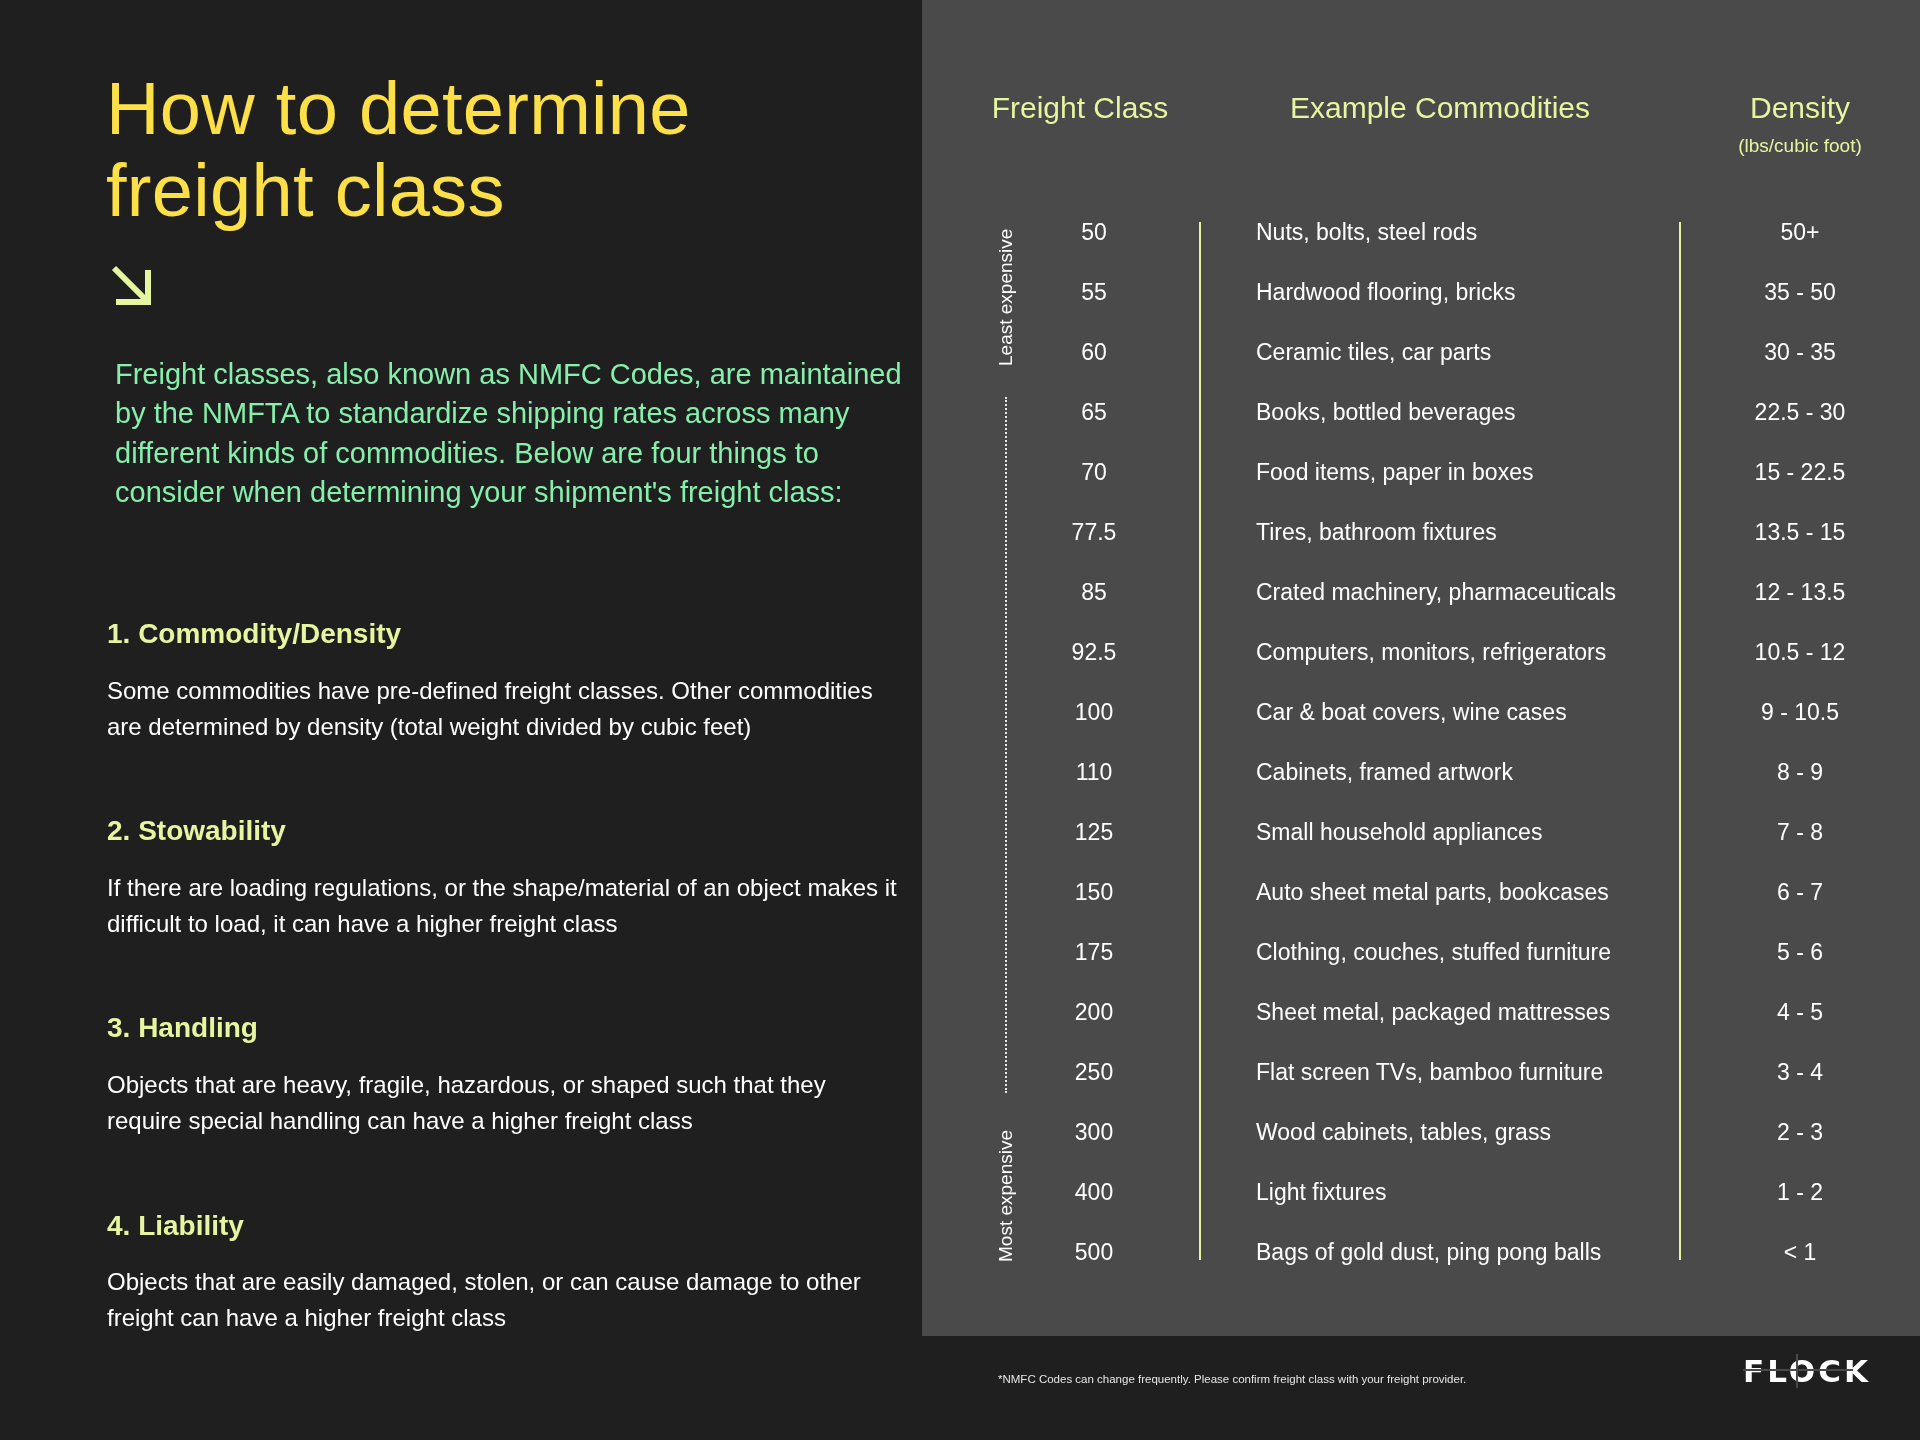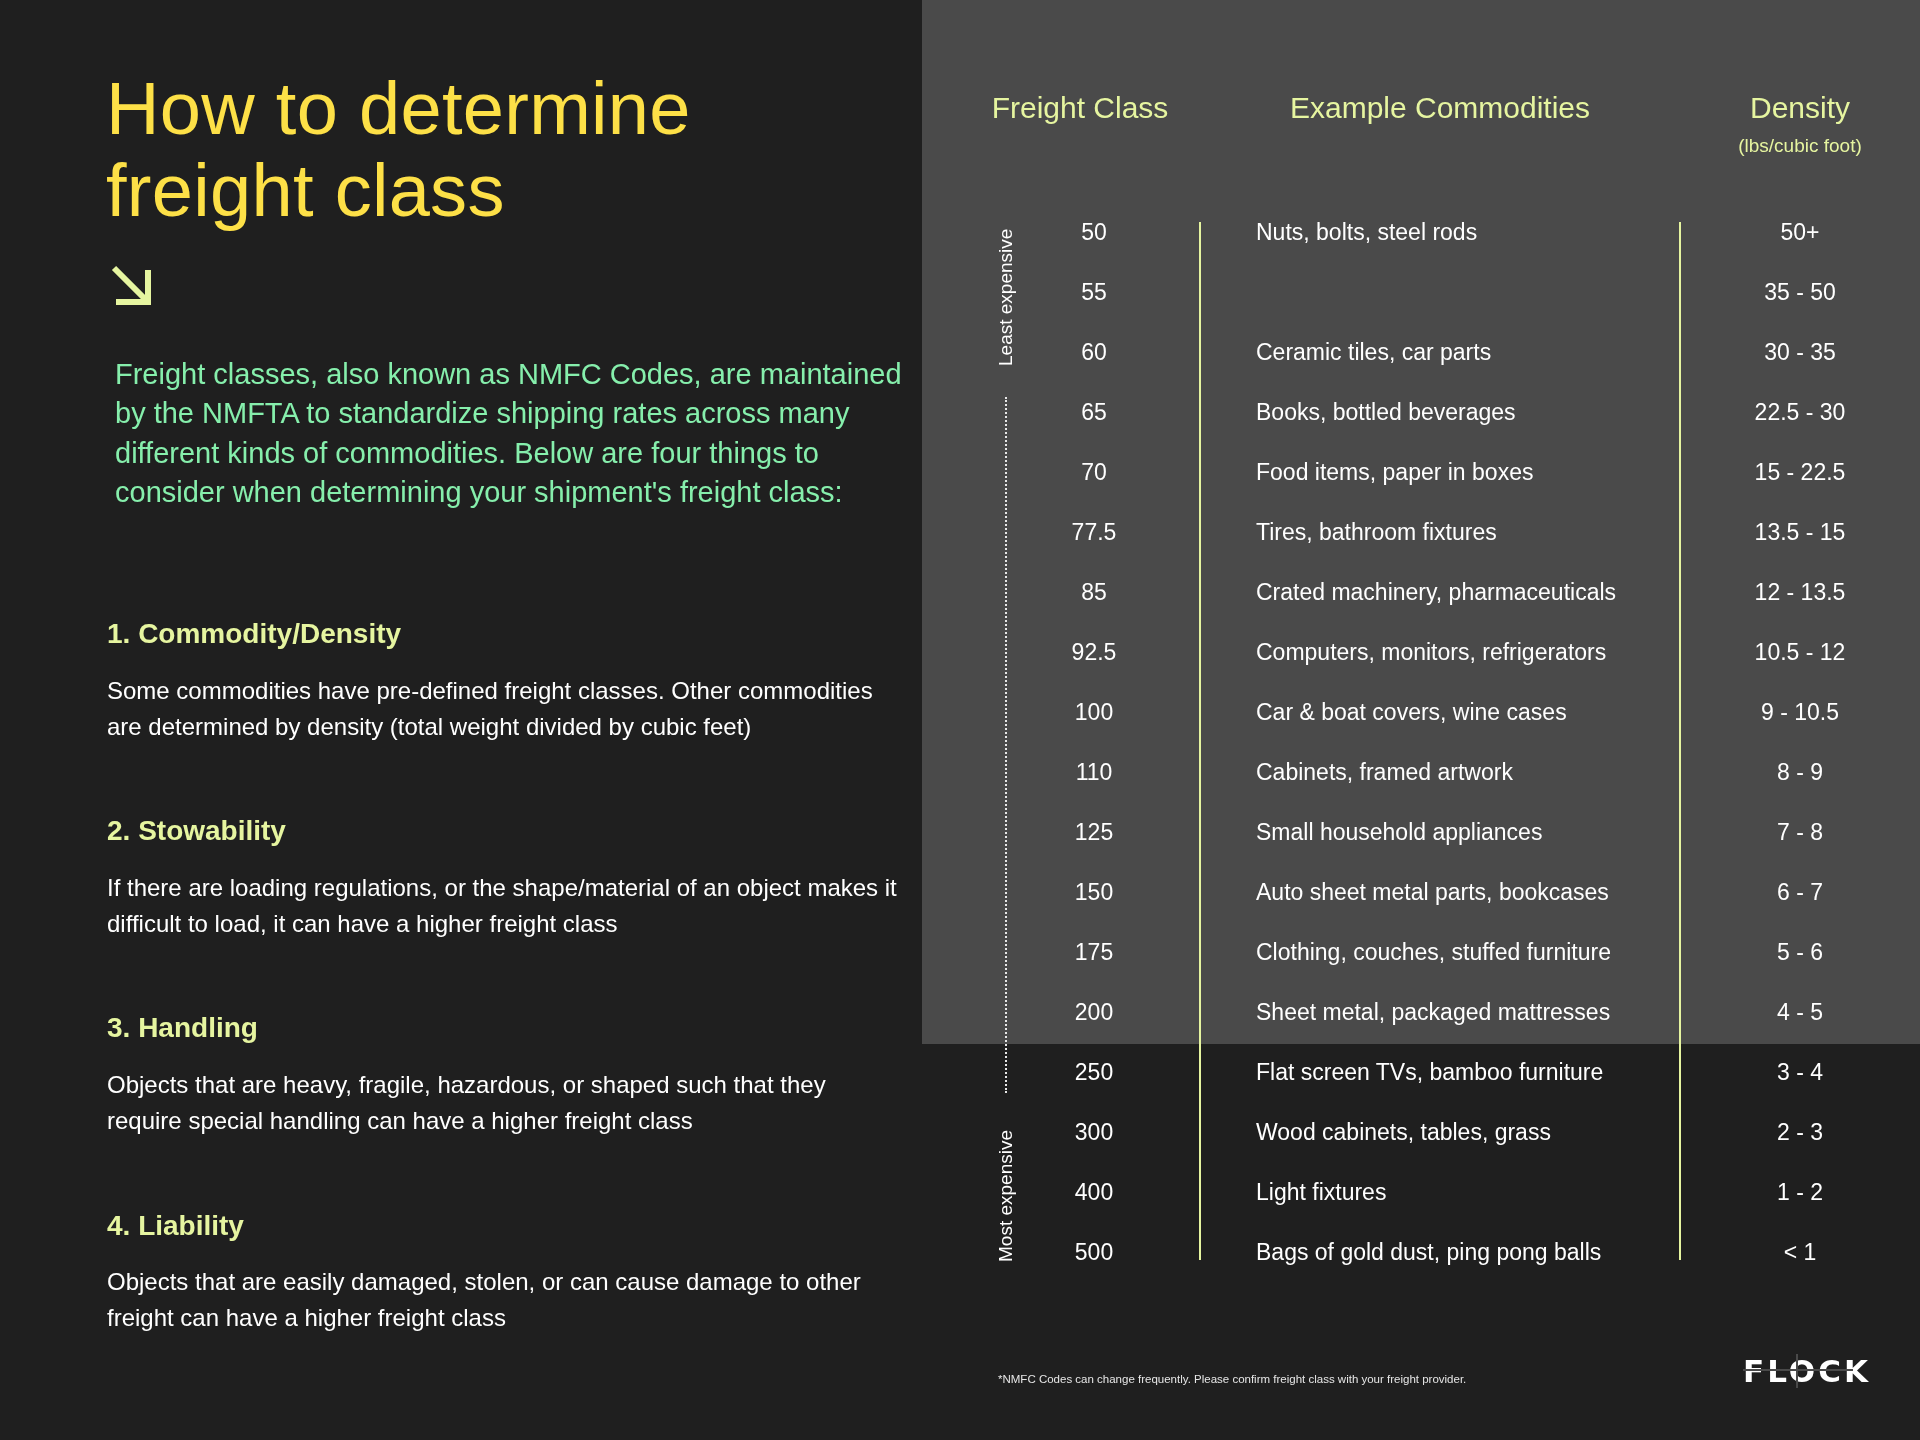--- a/index.html
+++ b/index.html
@@ -7,21 +7,21 @@
     width: 1920px; height: 1440px; position: relative; overflow: hidden;
     background: #1f1f1f;
     font-family: "Liberation Sans", "DejaVu Sans", sans-serif;
     color: #ffffff;
   }
   .left {
     position: absolute; left: 0; top: 0; width: 922px; height: 1440px;
     background: #1f1f1f;
   }
   .right {
-    position: absolute; left: 922px; top: 0; width: 998px; height: 1044px;
+    position: absolute; left: 922px; top: 0; width: 998px; height: 1336px;
     background: #4a4a4a;
   }
   .title {
     position: absolute; left: 106px; top: 68px; margin: 0;
     font-size: 74px; line-height: 82px; font-weight: 400; color: #fde047;
     letter-spacing: 0.3px; width: 780px;
   }
   .arrow {
     position: absolute; left: 108px; top: 262px; width: 46px; height: 46px;
   }
@@ -119,20 +119,21 @@
   <div class="divider" style="left:757px; top:222px; height:1038px"></div>
 
   <div id="rows">
     <div class="row" style="top:202px">
         <span class="cell class">50</span>
         <span class="cell commodity">Nuts, bolts, steel rods</span>
         <span class="cell density">50+</span>
       </div>
     <div class="row" style="top:262px">
         <span class="cell class">55</span>
+        <span class="cell commodity">Hardwood flooring, bricks</span>
         <span class="cell density">35 - 50</span>
       </div>
     <div class="row" style="top:322px">
         <span class="cell class">60</span>
         <span class="cell commodity">Ceramic tiles, car parts</span>
         <span class="cell density">30 - 35</span>
       </div>
     <div class="row" style="top:382px">
         <span class="cell class">65</span>
         <span class="cell commodity">Books, bottled beverages</span>

